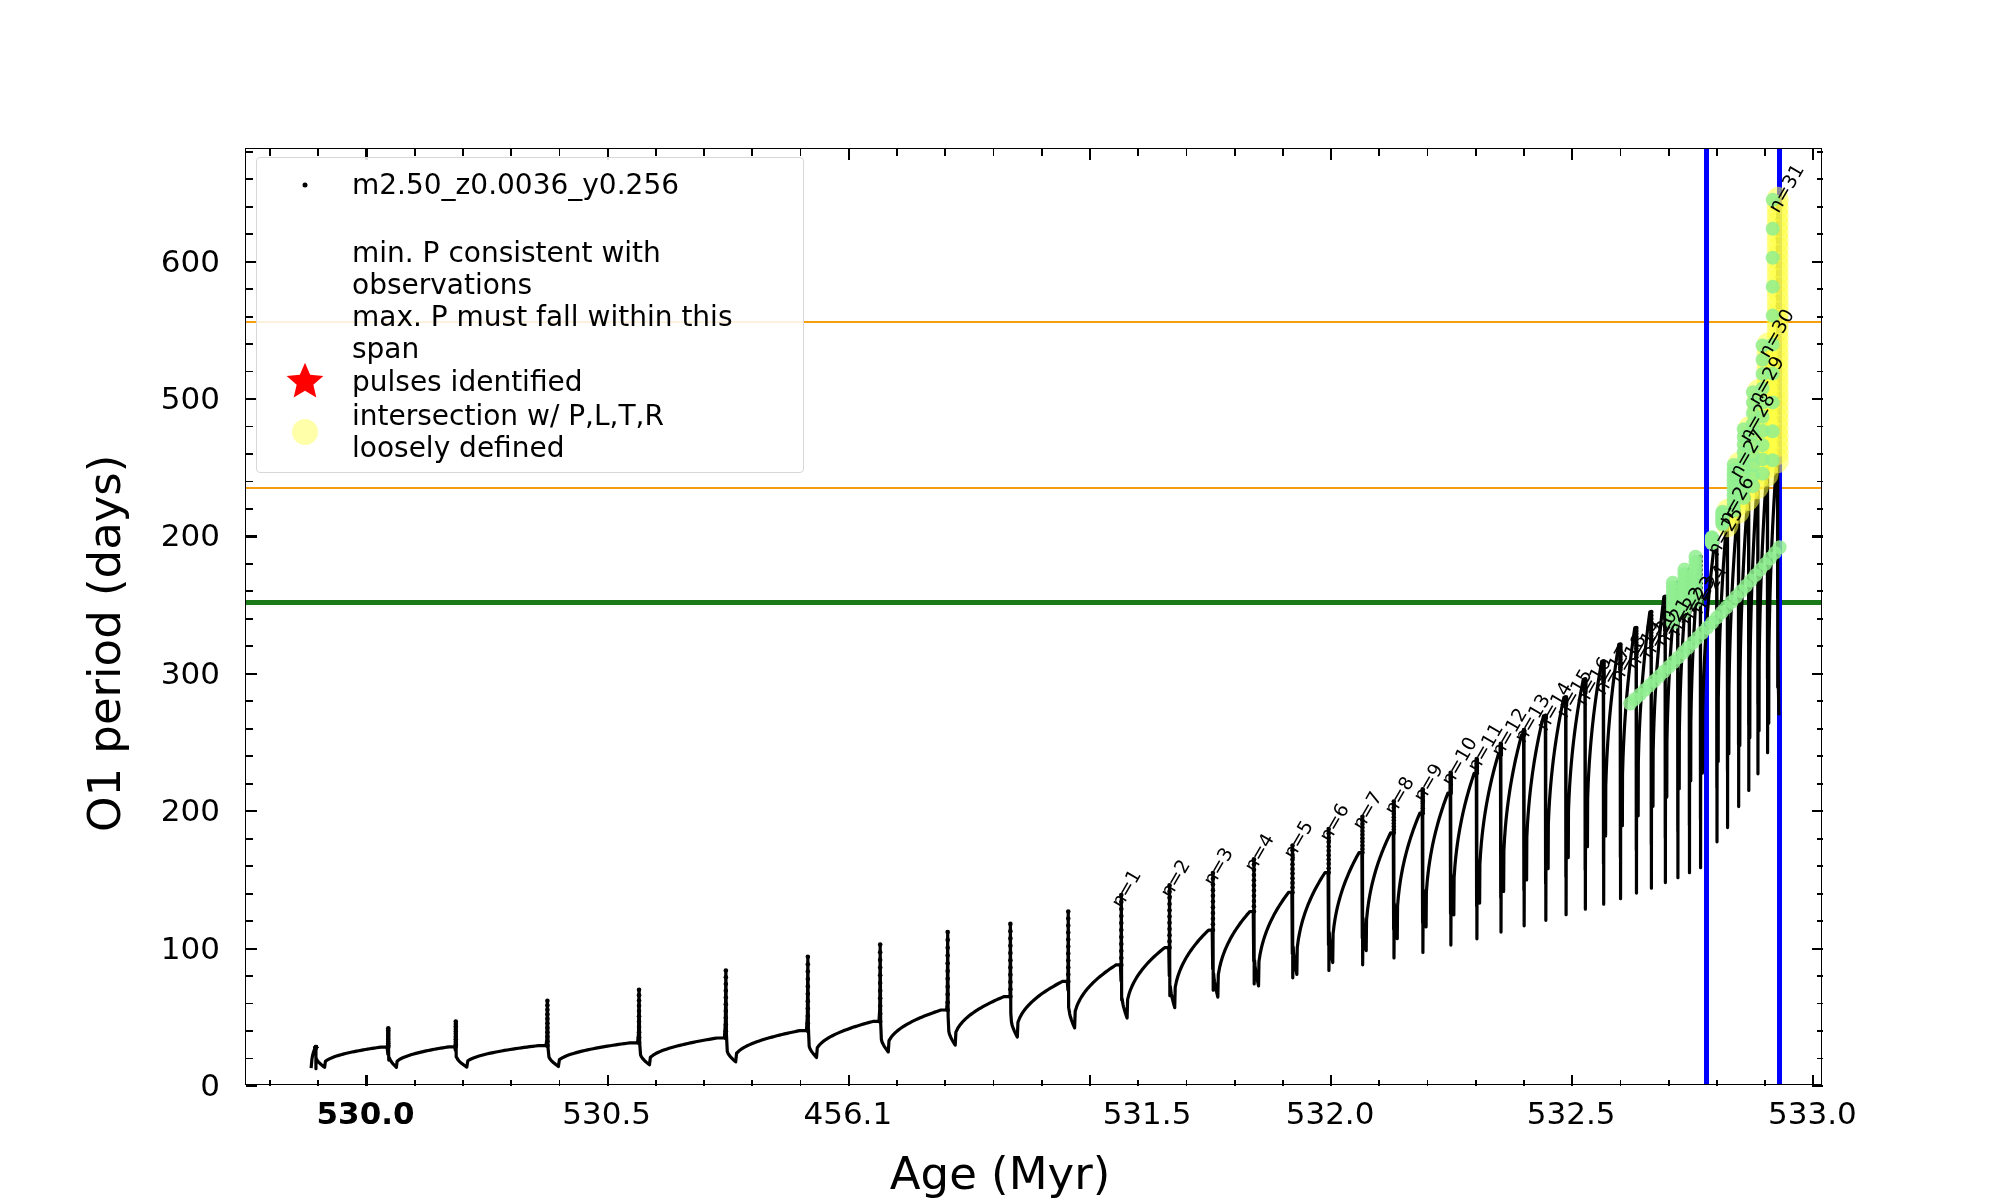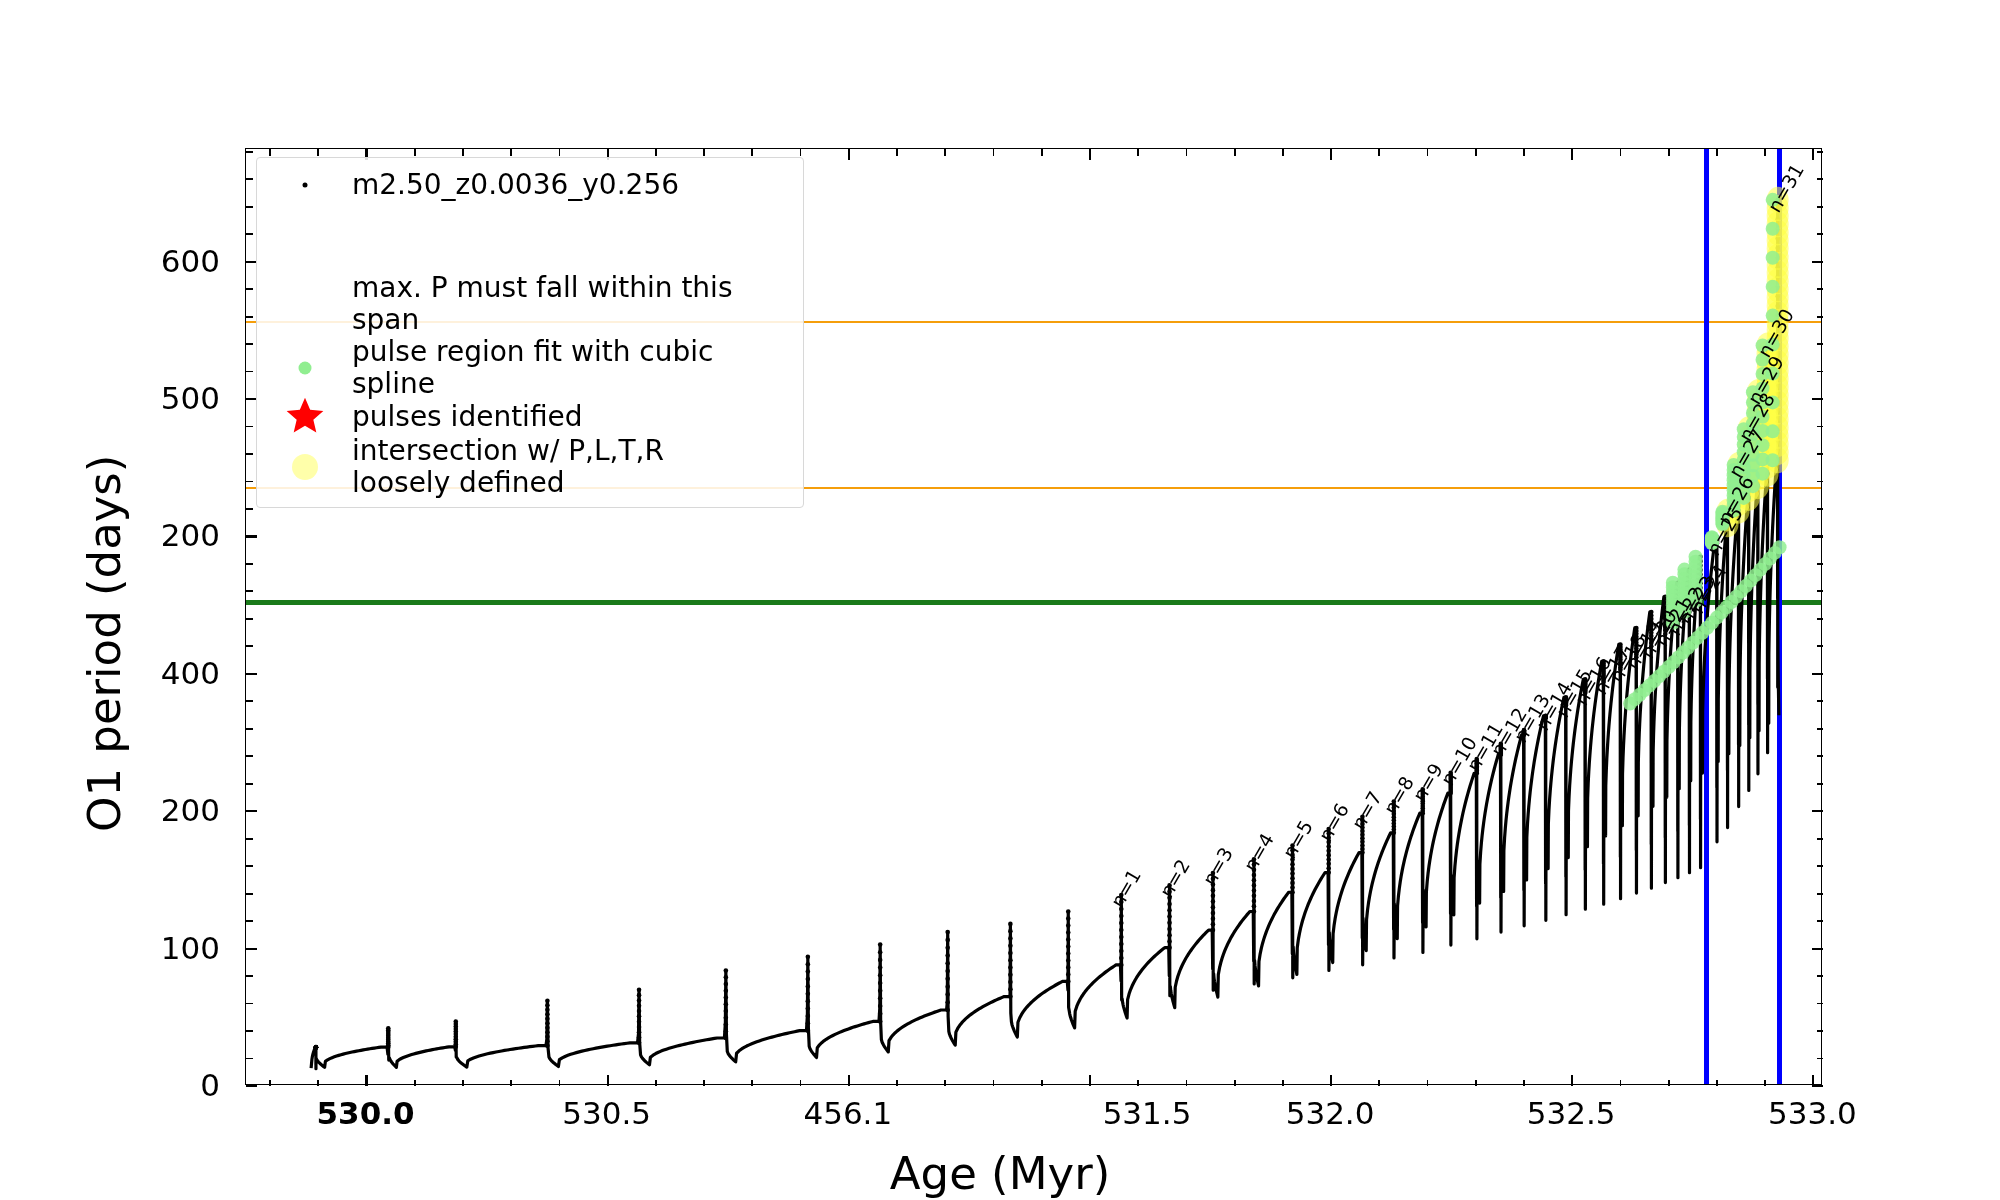--- a/index.html
+++ b/index.html
@@ -957,32 +957,27 @@
         </div>
         <div class="legend-row">
           <span class="legend-key">
             <span class="klinewrap"><span class="kline" style="border-top-width: 5px; border-top-color: rgb(0, 0, 255);"></span></span>
           </span>
         </div>
         <div class="legend-row">
           <span class="legend-key">
             <span class="klinewrap"><span class="kline" style="border-top-width: 5px; border-top-color: rgb(26, 122, 26);"></span></span>
           </span>
+          <span class="legend-text">min. P consistent with observations</span>
         </div>
         <div class="legend-row">
           <span class="legend-key">
             <span class="klinewrap"><span class="kline" style="border-top-width: 2px; border-top-color: rgb(245, 158, 11);"></span></span>
           </span>
           <span class="legend-text">max. P must fall within this span</span>
-        </div>
-        <div class="legend-row">
-          <span class="legend-key">
-            <span class="kdot" style="width: 13px; height: 13px; background: rgb(144, 238, 144);"></span>
-          </span>
-          <span class="legend-text">pulse region fit with cubic spline</span>
         </div>
         <div class="legend-row">
           <span class="legend-key">
             <span class="kmark"><svg width="40" height="40" viewBox="0 0 24 24">
                 <polygon fill="#ff0000" points="12,1.6 15.1,8.9 23,9.6 17,14.8 18.8,22.5 12,18.4 5.2,22.5 7,14.8 1,9.6 8.9,8.9"></polygon>
               </svg></span>
           </span>
           <span class="legend-text">pulses identified</span>
         </div>
         <div class="legend-row">
@@ -998,18 +993,18 @@
       <div class="ticklabel x" style="left: 365.566px; top: 1095px; font-weight: bold;">530.0</div>
       <div class="ticklabel x" style="left: 606.697px; top: 1095px;">530.5</div>
       <div class="ticklabel x" style="left: 847.829px; top: 1095px;">456.1</div>
       <div class="ticklabel x" style="left: 1147px; top: 1095px;">531.5</div>
       <div class="ticklabel x" style="left: 1330.09px; top: 1095px;">532.0</div>
       <div class="ticklabel x" style="left: 1571.22px; top: 1095px;">532.5</div>
       <div class="ticklabel x" style="left: 1812.35px; top: 1095px;">533.0</div>
       <div class="ticklabel y" style="left: 110px; width: 110px; top: 1085px;">0</div>
       <div class="ticklabel y" style="left: 110px; width: 110px; top: 947.61px;">100</div>
       <div class="ticklabel y" style="left: 110px; width: 110px; top: 810.22px;">200</div>
-      <div class="ticklabel y" style="left: 110px; width: 110px; top: 672.83px;">400</div>
+      <div class="ticklabel y" style="left: 110px; width: 110px; top: 672.83px;">300</div>
       <div class="ticklabel y" style="left: 110px; width: 110px; top: 535.44px;">200</div>
       <div class="ticklabel y" style="left: 110px; width: 110px; top: 398.05px;">500</div>
       <div class="ticklabel y" style="left: 110px; width: 110px; top: 260.66px;">600</div>
     </div>
 </div>
 
 </body></html>

